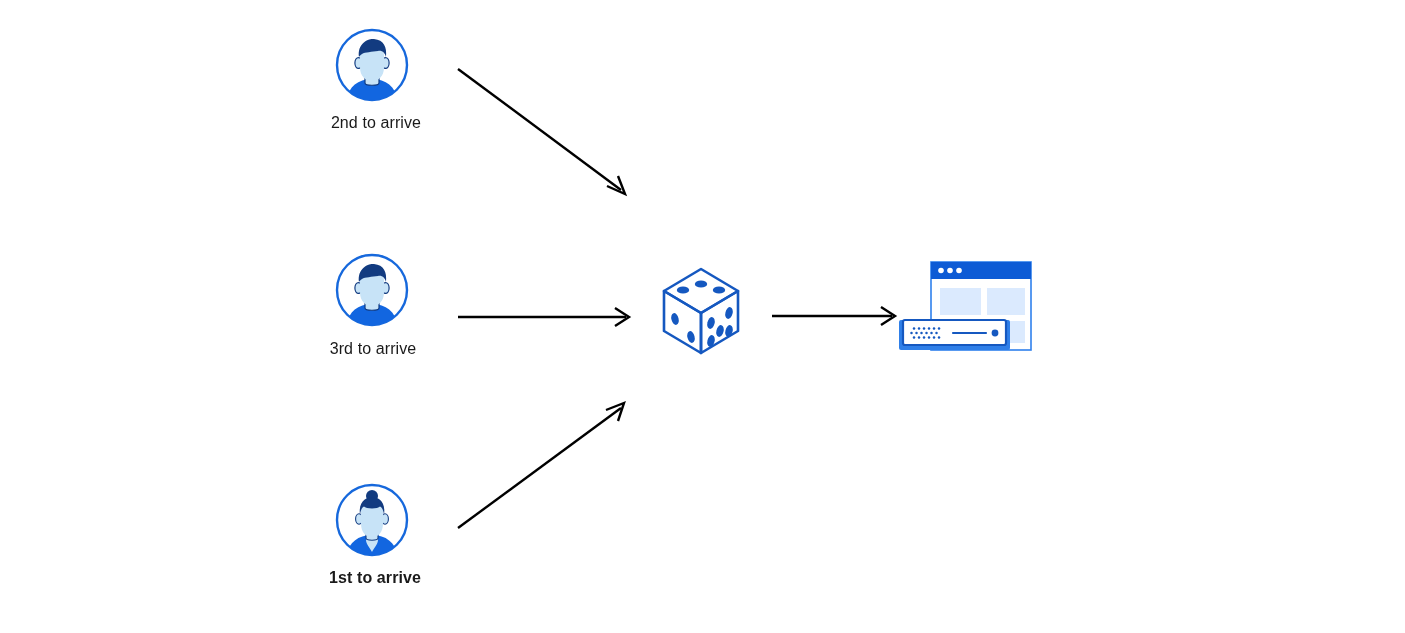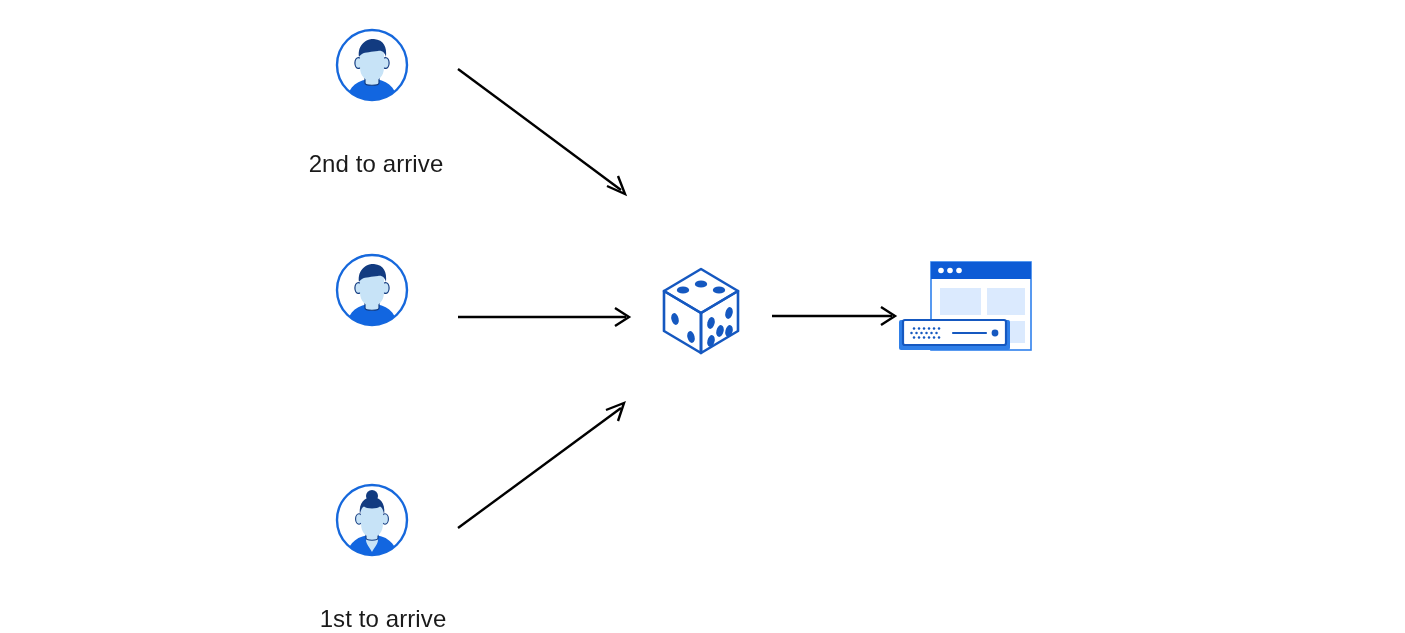--- a/index.html
+++ b/index.html
@@ -23,45 +23,44 @@
   .avatar-wrap {
     position: absolute;
     width: 76px;
     height: 76px;
   }
   .node-label {
     position: absolute;
     width: 260px;
     text-align: center;
     font-family: "Liberation Sans", sans-serif;
-    font-size: 24px;
+    font-size: 16px;
     color: #1a1a1a;
     letter-spacing: 0.1px;
     white-space: nowrap;
-    margin-top: 36px;
   }
   .icon-svg {
     display: block;
     overflow: visible;
   }
   .arrows {
     position: absolute;
     left: 0;
     top: 0;
     width: 1405px;
     height: 633px;
     pointer-events: none;
   }
   
   #avatar-2nd  { left: 334px; top: 27px; }
   #label-2nd   { left: 246px; top: 114px; }
   #avatar-3rd  { left: 334px; top: 252px; }
   #label-3rd   { left: 243px; top: 340px; }
   #avatar-1st  { left: 334px; top: 482px; }
-  #label-1st   { left: 253px; top: 569px; }
+  #label-1st   { left: 245px; top: 569px; font-weight: bold; }
   #dice-node   { left: 660px; top: 265px; }
   #origin-node { left: 893px; top: 258px; }
   #label-origin{ left: 835px; top: 378px; }
 </style>
 </head>
 <body>
 
 <div id="canvas">
 
   <svg class="arrows" viewBox="0 0 1405 633" width="1405" height="633">
@@ -123,20 +122,21 @@
       <g clip-path="url(#clipB)">
         <path d="M38 52 C22 52 13 62 11 78 L65 78 C63 62 54 52 38 52 Z" fill="#1266e0"></path>
         <path d="M31 44 L31 56 C31 59 45 59 45 56 L45 44 Z" fill="#c7e3f7" stroke="#123b80" stroke-width="1.2"></path>
         <ellipse cx="24.5" cy="36" rx="3.6" ry="5.4" fill="#c7e3f7" stroke="#123b80" stroke-width="1.2"></ellipse>
         <ellipse cx="51.5" cy="36" rx="3.6" ry="5.4" fill="#c7e3f7" stroke="#123b80" stroke-width="1.2"></ellipse>
         <path d="M26 28 C26 18 50 18 50 28 L50 40 C50 50 44 54 38 54 C32 54 26 50 26 40 Z" fill="#c7e3f7"></path>
         <path d="M25 30 C23 16 35 11 40 12 C50 13 53 20 52 30 C51 26 48 23 44 24 C38 25 31 25 28 27 C26.5 28 25.6 29 25 30 Z" fill="#123b80"></path>
       </g>
     </svg>
   </div>
+  <div class="node-label" id="label-3rd">3rd to arrive</div>
 
   <div class="avatar-wrap" id="avatar-1st">
     <svg class="icon-svg" width="76" height="76" viewBox="0 0 76 76">
       <defs>
         <clipPath id="clipC">
             <circle cx="38" cy="38" r="35"></circle>
           </clipPath>
       </defs>
       <circle cx="38" cy="38" r="35" fill="#ffffff" stroke="#1668dc" stroke-width="2.4"></circle>
       <g clip-path="url(#clipC)">

